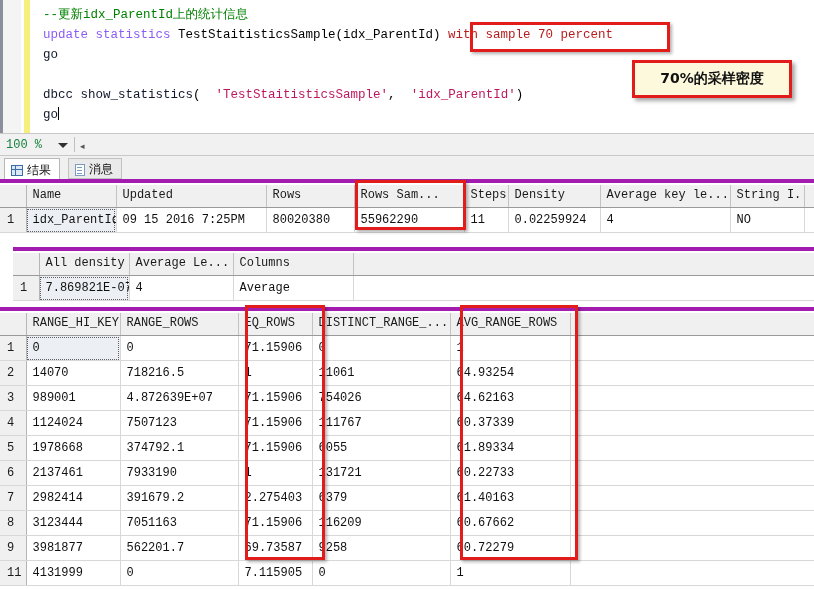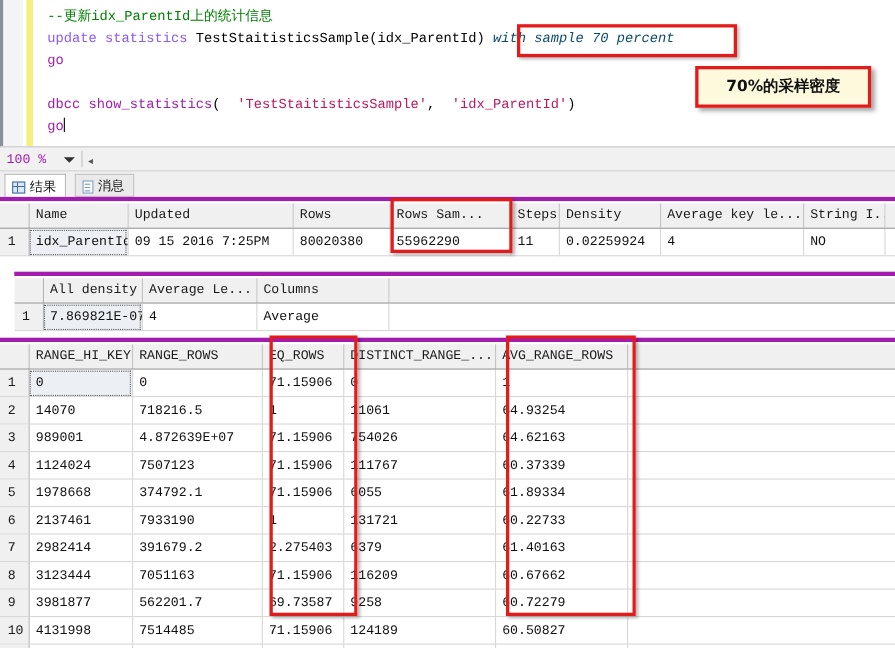--- a/index.html
+++ b/index.html
@@ -32,22 +32,22 @@
   }
   #code-area {
     position: absolute; left: 40px; top: 5px;
     font-family: "Liberation Mono", "DejaVu Sans Mono", monospace;
     font-size: 12.5px;
     line-height: 20px;
     white-space: pre;
     color: #000000;
   }
   .kw-magenta { color: #8b5cf6; }
-  .kw-blue    { color: #0c4a6e; font-style: italic; }
-  .kw-gray    { color: #a21caf; }
+  .kw-blue    { color: #b91c1c; }
+  .kw-gray    { color: #0f172a; }
   .kw-green   { color: #008000; }
   .kw-red     { color: #be185d; margin-left: 15px; }
   .kw-black   { color: #000000; }
   .caret {
     display: inline-block;
     width: 1px; height: 13px;
     background: #000;
     vertical-align: -2px;
   }
 
@@ -55,21 +55,21 @@
   #zoom-strip {
     position: absolute; left: 0; top: 133px; width: 814px; height: 23px;
     background: #f1f1f1;
     border-top: 1px solid #c8c8c8;
     border-bottom: 1px solid #c8c8c8;
     box-sizing: border-box;
   }
   #zoom-level {
     position: absolute; left: 6px; top: 4px;
     font-family: "Liberation Mono", monospace;
-    font-size: 12px; color: #a21caf;
+    font-size: 12px; color: #15803d;
   }
   #zoom-caret {
     position: absolute; left: 58px; top: 9px;
     width: 0; height: 0;
     border-left: 5px solid transparent;
     border-right: 5px solid transparent;
     border-top: 5px solid #303030;
   }
   #zoom-sep {
     position: absolute; left: 74px; top: 3px; width: 1px; height: 15px;
@@ -412,29 +412,20 @@
         <tr>
           <td class="rowhdr">9</td>
           <td>3981877</td>
           <td>562201.7</td>
           <td>69.73587</td>
           <td>9258</td>
           <td>60.72279</td>
           <td style="border-right: none;"></td>
         </tr>
         <tr>
-          <td class="rowhdr">10</td>
-          <td>4131998</td>
-          <td>7514485</td>
-          <td>71.15906</td>
-          <td>124189</td>
-          <td>60.50827</td>
-          <td style="border-right: none;"></td>
-        </tr>
-        <tr>
           <td class="rowhdr">11</td>
           <td>4131999</td>
           <td>0</td>
           <td>7.115905</td>
           <td>0</td>
           <td>1</td>
           <td style="border-right: none;"></td>
         </tr>
       </tbody>
     </table>

